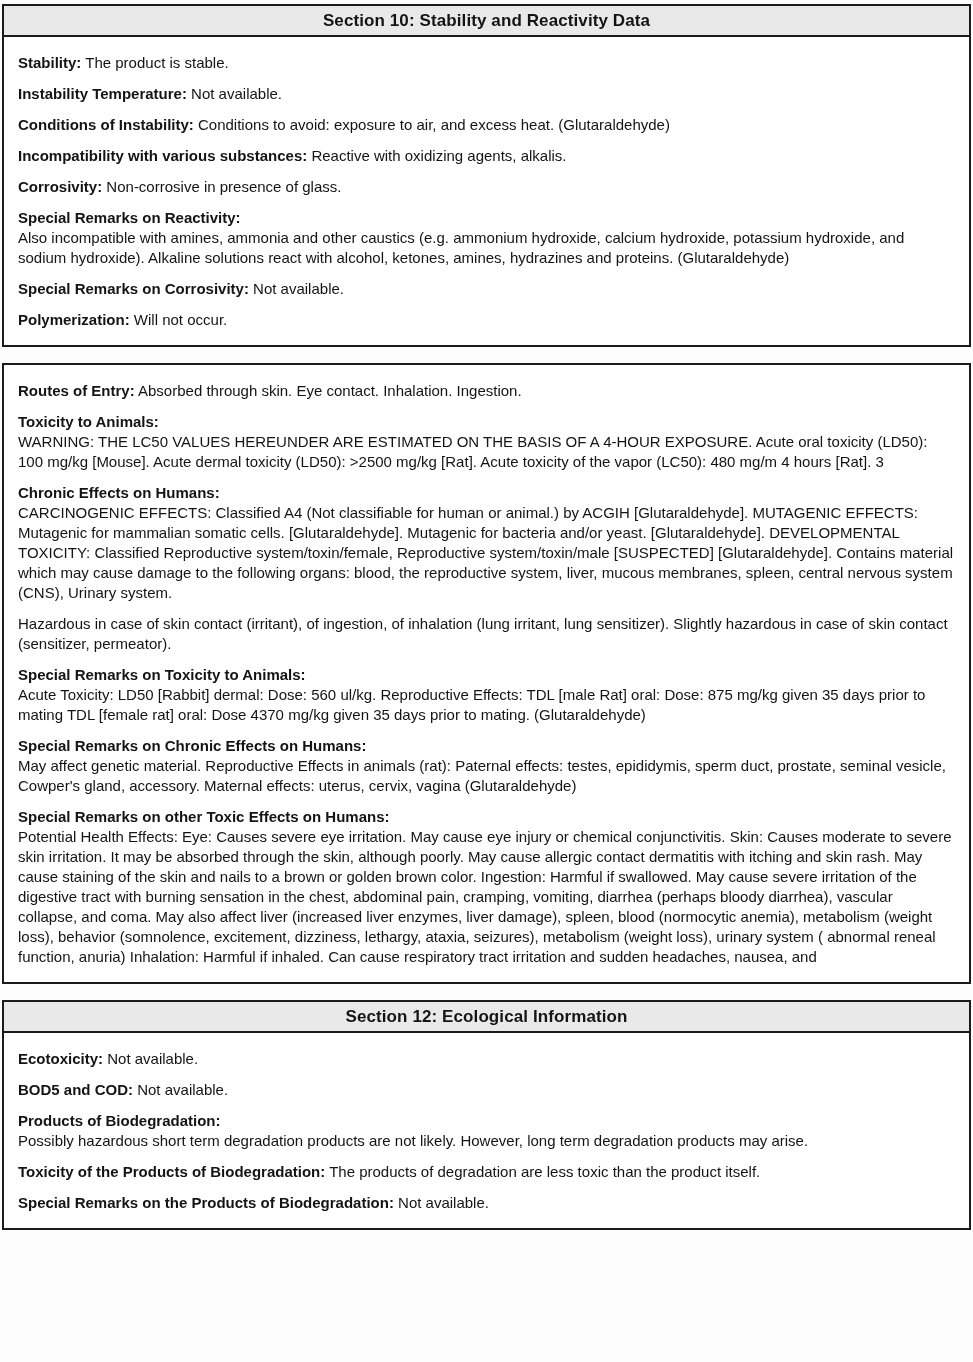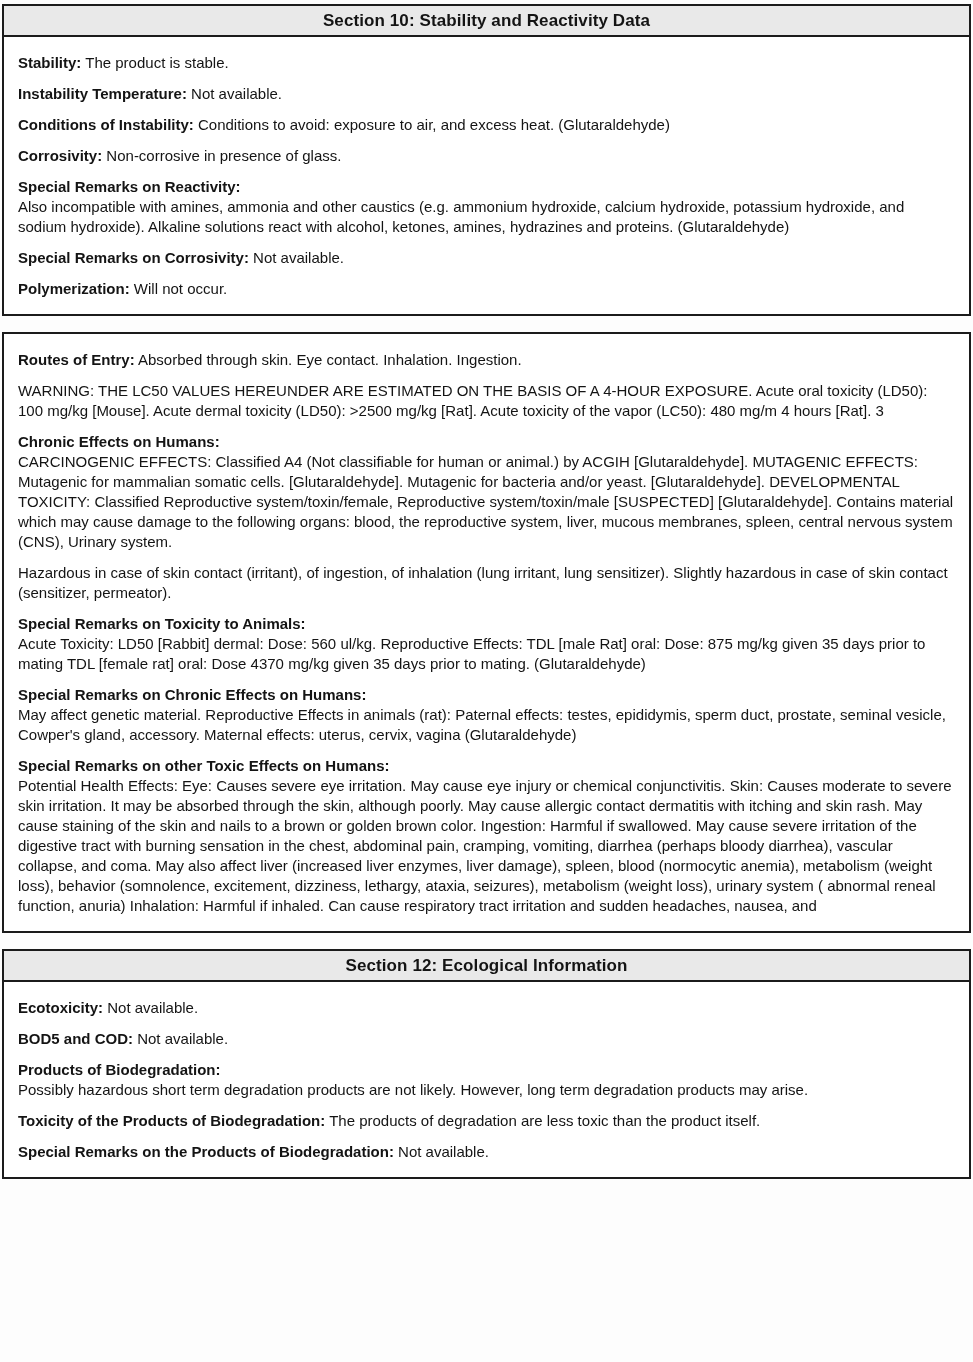--- a/index.html
+++ b/index.html
@@ -52,31 +52,32 @@
 <body>
 
 <div class="page">
 
   <div class="section">
     <div class="section-header">Section 10: Stability and Reactivity Data</div>
     <div class="section-body">
       <p class="item inline"><span class="label">Stability:</span> <span class="value">The product is stable.</span></p>
       <p class="item inline"><span class="label">Instability Temperature:</span> <span class="value">Not available.</span></p>
       <p class="item inline"><span class="label">Conditions of Instability:</span> <span class="value">Conditions to avoid: exposure to air, and excess heat. (Glutaraldehyde)</span></p>
+      <p class="item inline"><span class="label">Incompatibility with various substances:</span> <span class="value">Reactive with oxidizing agents, alkalis.</span></p>
       <p class="item inline"><span class="label">Corrosivity:</span> <span class="value">Non-corrosive in presence of glass.</span></p>
       <p class="item block"><span class="label">Special Remarks on Reactivity:</span> <span class="value">Also incompatible with amines, ammonia and other caustics (e.g. ammonium hydroxide, calcium hydroxide, potassium hydroxide, and sodium hydroxide). Alkaline solutions react with alcohol, ketones, amines, hydrazines and proteins. (Glutaraldehyde)</span></p>
       <p class="item inline"><span class="label">Special Remarks on Corrosivity:</span> <span class="value">Not available.</span></p>
       <p class="item inline"><span class="label">Polymerization:</span> <span class="value">Will not occur.</span></p>
     </div>
   </div>
 
   <div class="section">
     <div class="section-body">
       <p class="item inline"><span class="label">Routes of Entry:</span> <span class="value">Absorbed through skin. Eye contact. Inhalation. Ingestion.</span></p>
-      <p class="item block"> <span class="value">WARNING: THE LC50 VALUES HEREUNDER ARE ESTIMATED ON THE BASIS OF A 4-HOUR EXPOSURE. Acute oral toxicity (LD50): 100 mg/kg [Mouse]. Acute dermal toxicity (LD50): &gt;2500 mg/kg [Rat]. Acute toxicity of the vapor (LC50): 480 mg/m  4 hours [Rat]. 3</span></p>
+      <p class="item block"><span class="label">Toxicity to Animals:</span> <span class="value">WARNING: THE LC50 VALUES HEREUNDER ARE ESTIMATED ON THE BASIS OF A 4-HOUR EXPOSURE. Acute oral toxicity (LD50): 100 mg/kg [Mouse]. Acute dermal toxicity (LD50): &gt;2500 mg/kg [Rat]. Acute toxicity of the vapor (LC50): 480 mg/m  4 hours [Rat]. 3</span></p>
       <p class="item block"><span class="label">Chronic Effects on Humans:</span> <span class="value">CARCINOGENIC EFFECTS: Classified A4 (Not classifiable for human or animal.) by ACGIH [Glutaraldehyde]. MUTAGENIC EFFECTS: Mutagenic for mammalian somatic cells. [Glutaraldehyde]. Mutagenic for bacteria and/or yeast. [Glutaraldehyde]. DEVELOPMENTAL TOXICITY: Classified Reproductive system/toxin/female, Reproductive system/toxin/male [SUSPECTED] [Glutaraldehyde]. Contains material which may cause damage to the following organs: blood, the reproductive system, liver, mucous membranes, spleen, central nervous system (CNS), Urinary system.</span></p>
       <p class="item block"> <span class="value">Hazardous in case of skin contact (irritant), of ingestion, of inhalation (lung irritant, lung sensitizer). Slightly hazardous in case of skin contact (sensitizer, permeator).</span></p>
       <p class="item block"><span class="label">Special Remarks on Toxicity to Animals:</span> <span class="value">Acute Toxicity: LD50 [Rabbit] dermal: Dose: 560 ul/kg. Reproductive Effects: TDL [male Rat] oral: Dose: 875 mg/kg given 35 days prior to mating TDL [female rat] oral: Dose 4370 mg/kg given 35 days prior to mating. (Glutaraldehyde)</span></p>
       <p class="item block"><span class="label">Special Remarks on Chronic Effects on Humans:</span> <span class="value">May affect genetic material. Reproductive Effects in animals (rat): Paternal effects: testes, epididymis, sperm duct, prostate, seminal vesicle, Cowper's gland, accessory. Maternal effects: uterus, cervix, vagina  (Glutaraldehyde)</span></p>
       <p class="item block"><span class="label">Special Remarks on other Toxic Effects on Humans:</span> <span class="value">Potential Health Effects: Eye: Causes severe eye irritation. May cause eye injury or chemical conjunctivitis. Skin: Causes moderate to severe skin irritation. It may be absorbed through the skin, although poorly. May cause allergic contact dermatitis with itching and skin rash. May cause staining of the skin and nails to a brown or golden brown color. Ingestion: Harmful if swallowed. May cause severe irritation of the digestive tract with burning sensation in the chest, abdominal pain, cramping, vomiting, diarrhea (perhaps bloody diarrhea), vascular collapse, and coma. May also affect liver (increased liver enzymes, liver damage), spleen, blood (normocytic anemia), metabolism (weight loss), behavior (somnolence, excitement, dizziness, lethargy, ataxia, seizures), metabolism (weight loss), urinary system ( abnormal reneal function, anuria) Inhalation: Harmful if inhaled. Can cause respiratory tract irritation and sudden headaches, nausea, and</span></p>
     </div>
   </div>
 
   <div class="section">
     <div class="section-header">Section 12: Ecological Information</div>

